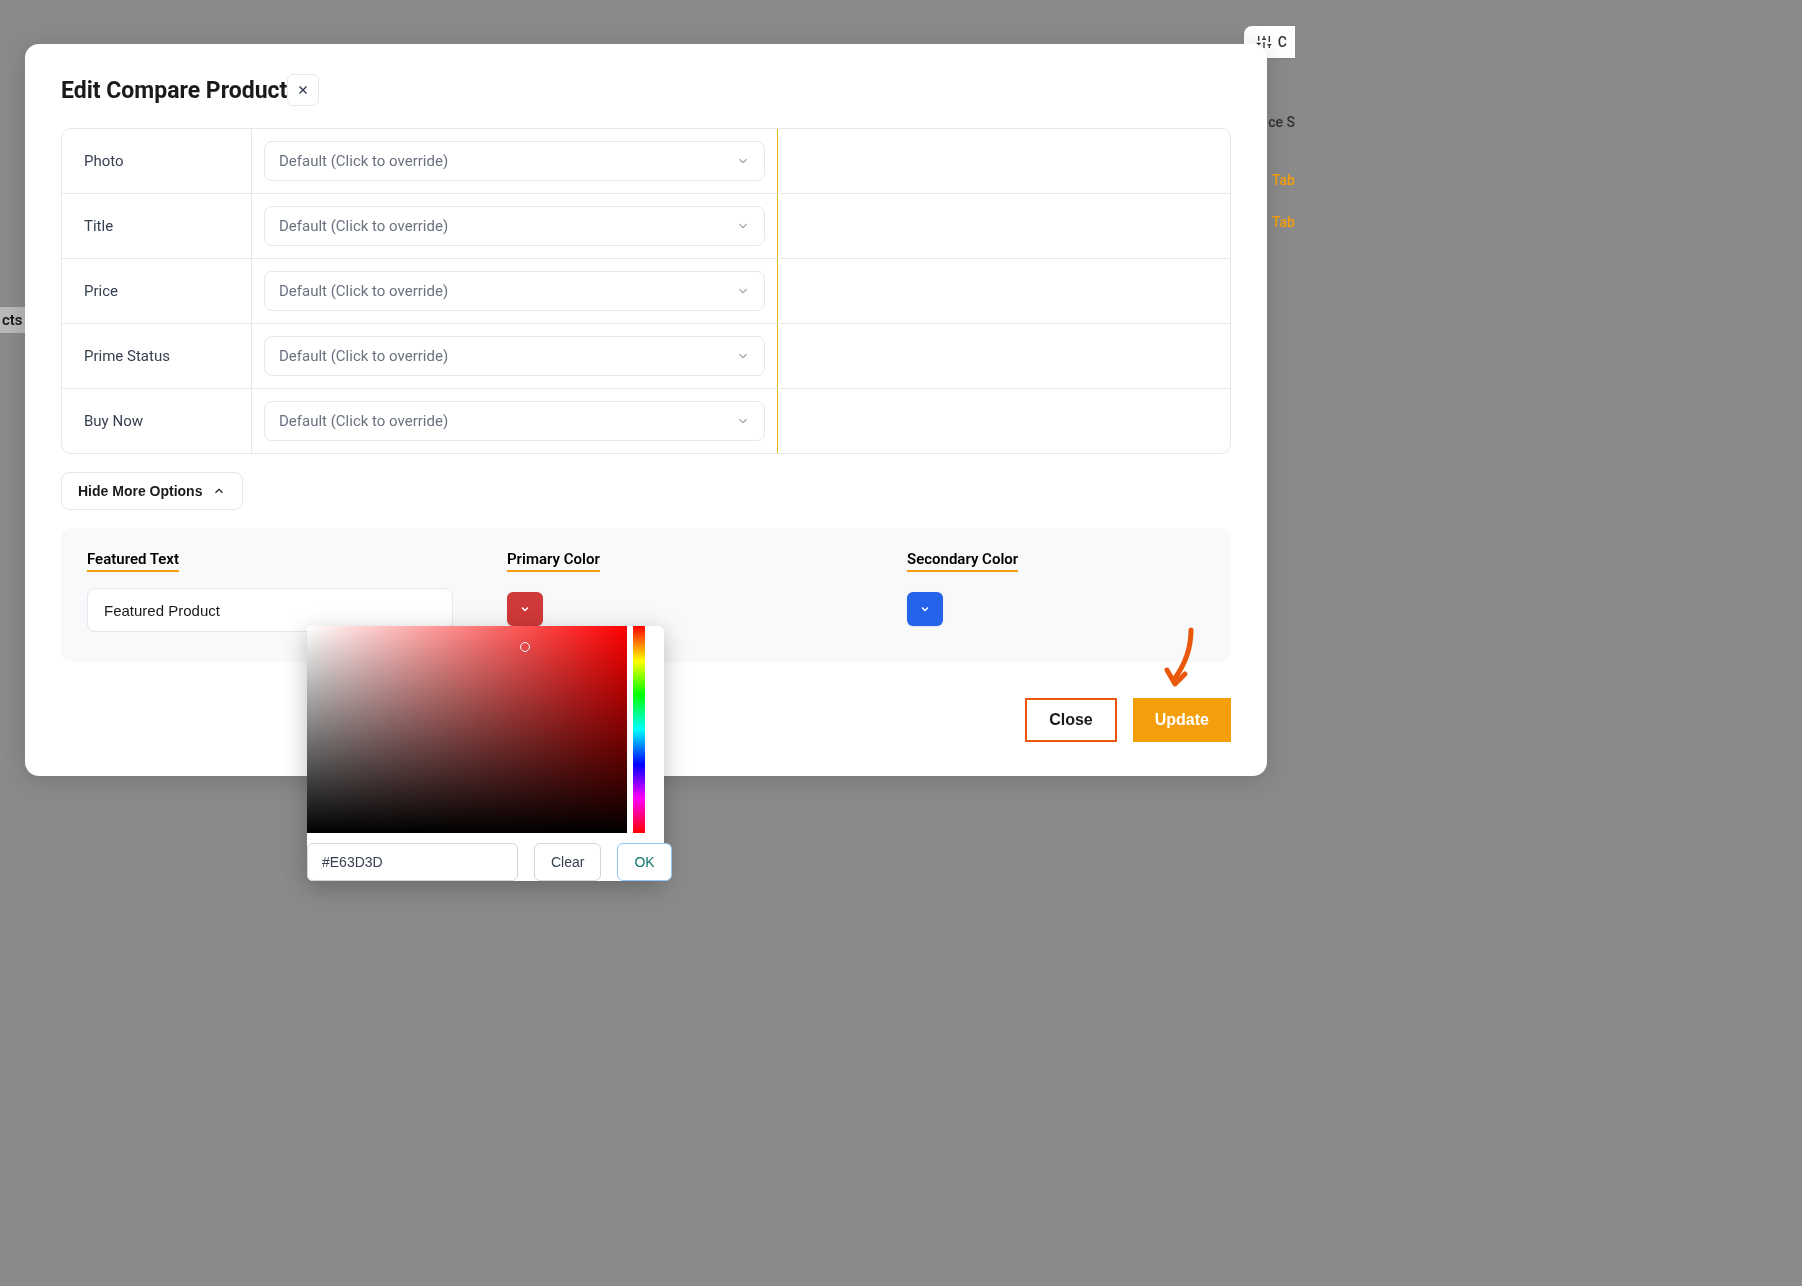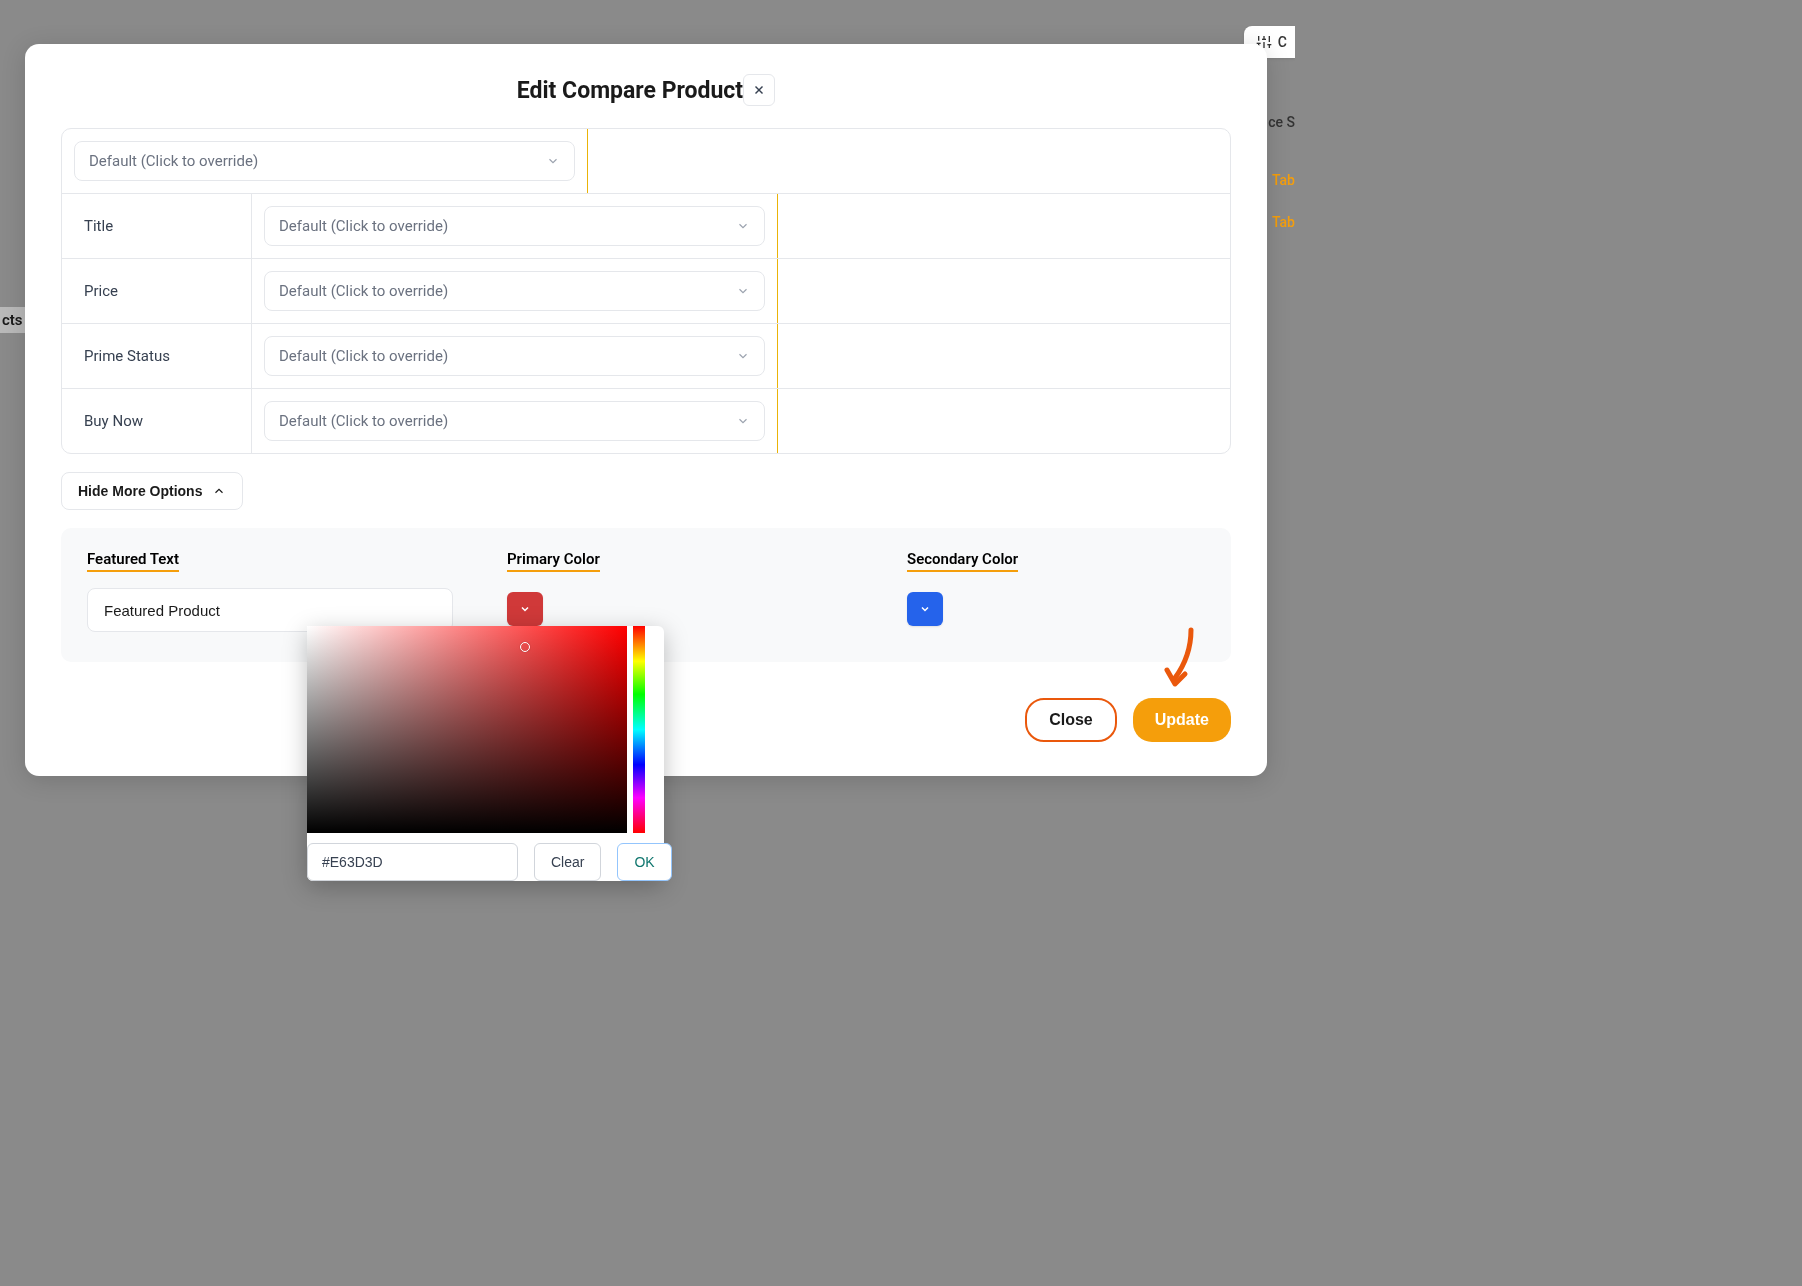--- a/index.html
+++ b/index.html
@@ -52,21 +52,21 @@
   left: 25px;
   top: 44px;
   width: 1242px;
   background: #fff;
   border-radius: 14px;
   padding: 30px 36px 34px 36px;
   box-shadow: 0 4px 24px rgba(0,0,0,0.15);
 }
 .modal-header {
   display: flex;
-  justify-content: center;
+  justify-content: flex-start;
   align-items: center;
   margin-bottom: 22px;
 }
 .modal-title {
   font-size: 23px;
   font-weight: 700;
   color: #1a1a1a;
 }
 .close-btn {
   width: 32px;
@@ -180,21 +180,21 @@
 .color-swatch svg { color: #fff; }
 .modal-footer {
   display: flex;
   justify-content: flex-end;
   gap: 16px;
   margin-top: 36px;
   position: relative;
 }
 .btn {
   height: 44px;
-  border-radius: 19px;
+  border-radius: 0;
   padding: 0 22px;
   font-size: 16px;
   font-weight: 600;
   cursor: pointer;
   display: flex;
   align-items: center;
 }
 .btn-close {
   background: #fff;
   border: 2px solid #ea580c;
@@ -308,20 +308,21 @@
     <button class="close-btn">
       <svg width="14" height="14" viewBox="0 0 24 24" fill="none" stroke="currentColor" stroke-width="2.5">
           <line x1="18" y1="6" x2="6" y2="18"></line>
           <line x1="6" y1="6" x2="18" y2="18"></line>
         </svg>
     </button>
   </div>
 
   <div class="form-table">
     <div class="form-row">
+      <div class="form-label-cell">Photo</div>
       <div class="form-input-cell">
         <div class="select-box">
           <span>Default (Click to override)</span>
           <svg width="14" height="14" viewBox="0 0 24 24" fill="none" stroke="currentColor" stroke-width="2">
               <polyline points="6 9 12 15 18 9"></polyline>
             </svg>
         </div>
       </div>
       <div class="form-spare-cell"></div>
     </div>

